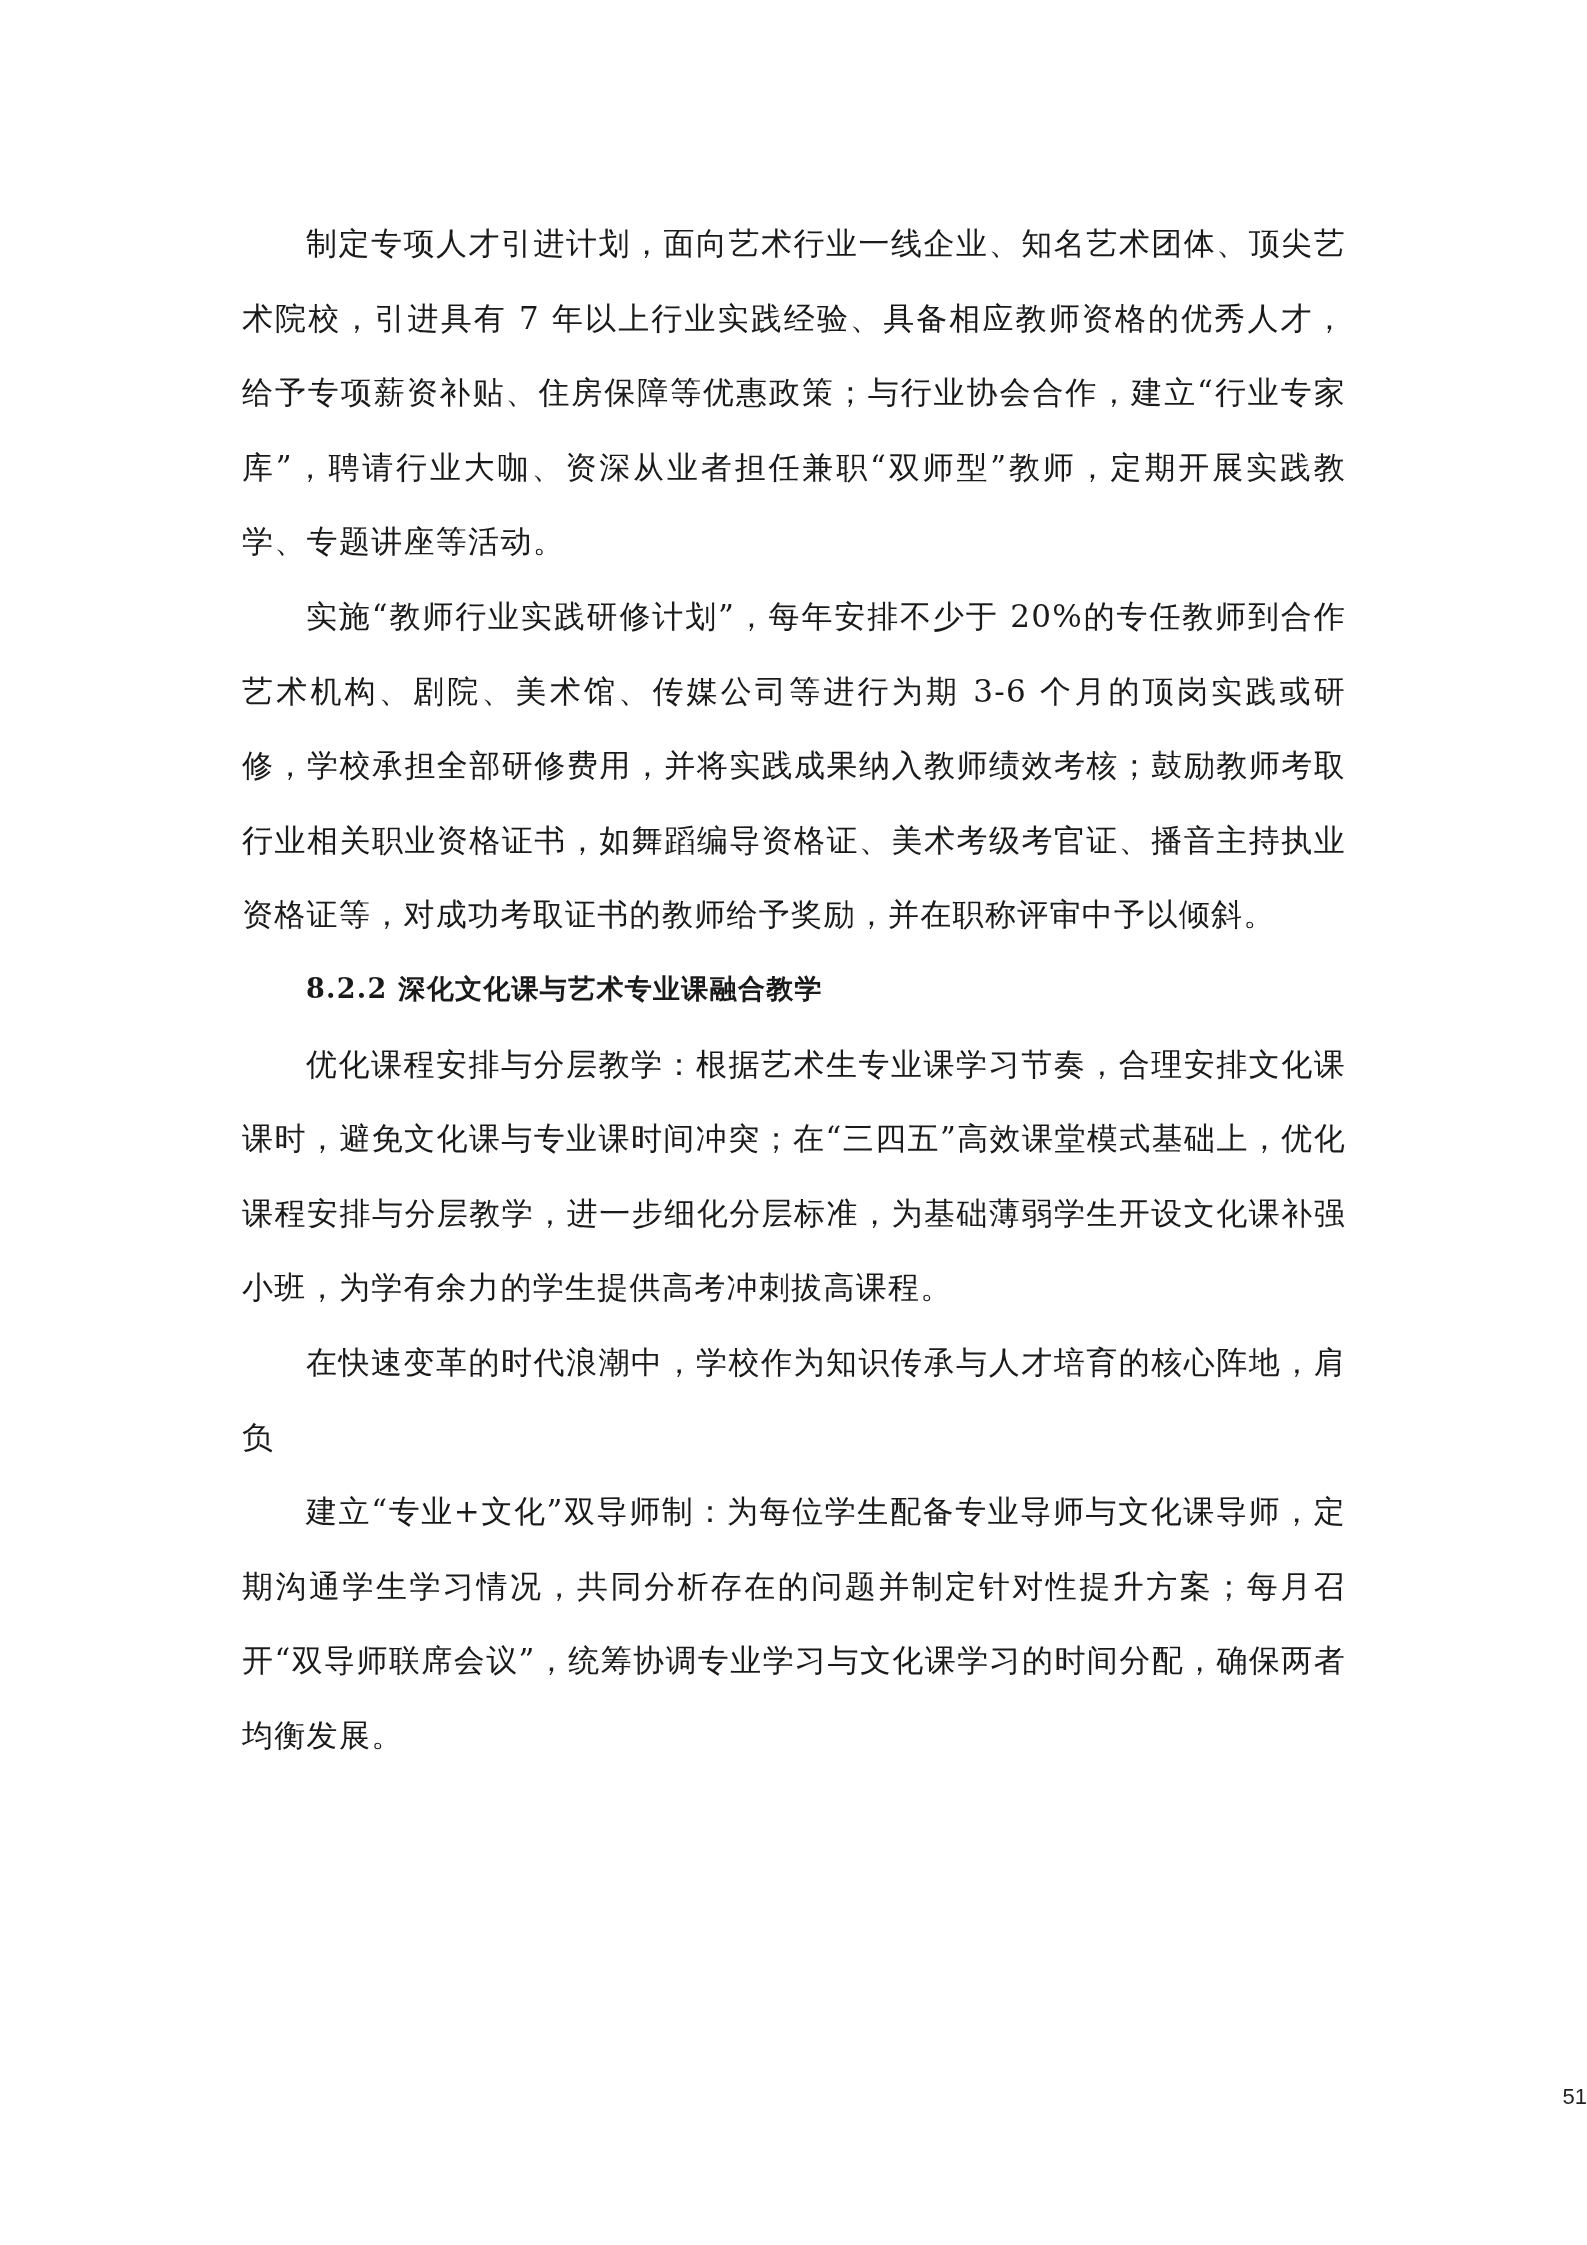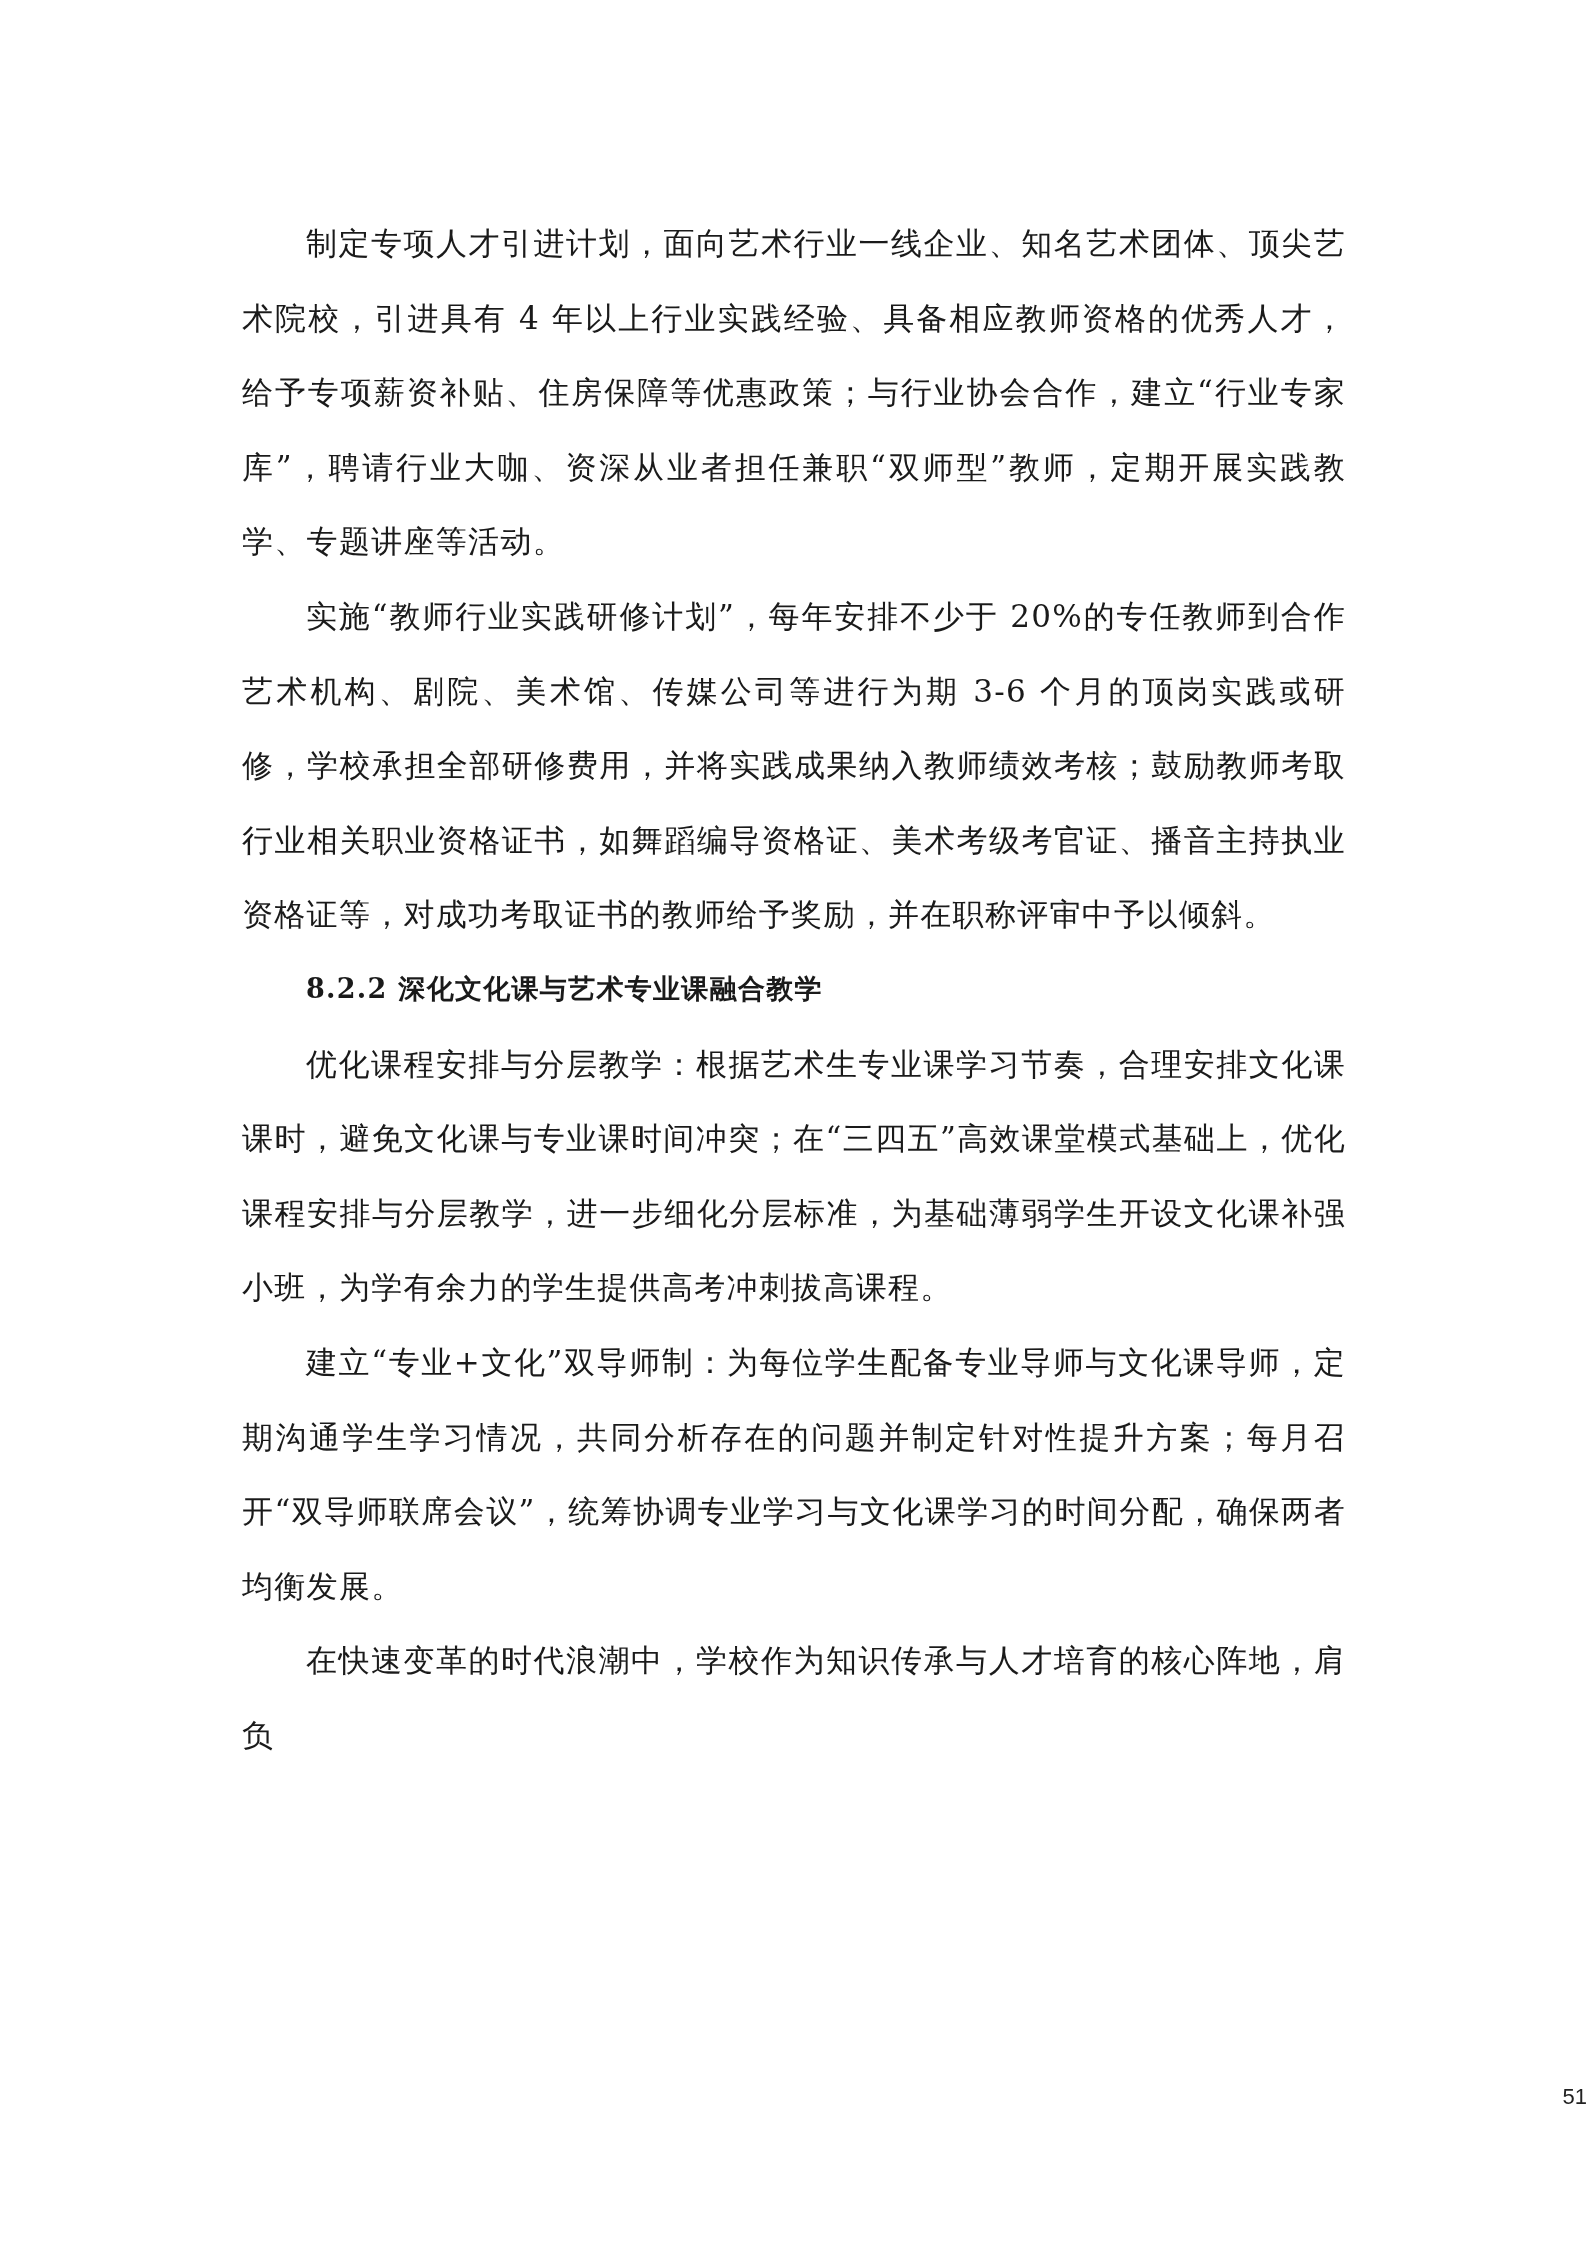--- a/index.html
+++ b/index.html
@@ -34,21 +34,21 @@
     text-align: right;
     font-family: "Liberation Sans", "DejaVu Sans", sans-serif;
     font-size: 22px; color: #222222;
   }
 </style>
 </head>
 <body>
 
 <div class="page">
   <div class="text-block">
-    <p class="para">制定专项人才引进计划，面向艺术行业一线企业、知名艺术团体、顶尖艺术院校，引进具有 4 年以上行业实践经验、具备相应教师资格的优秀人才，给予专项薪资补贴、住房保障等优惠政策；与行业协会合作，建立“行业专家库”，聘请行业大咖、资深从业者担任兼职“双师型”教师，定期开展实践教学、专题讲座等活动。</p>
+    <p class="para">制定专项人才引进计划，面向艺术行业一线企业、知名艺术团体、顶尖艺术院校，引进具有 7 年以上行业实践经验、具备相应教师资格的优秀人才，给予专项薪资补贴、住房保障等优惠政策；与行业协会合作，建立“行业专家库”，聘请行业大咖、资深从业者担任兼职“双师型”教师，定期开展实践教学、专题讲座等活动。</p>
     <p class="para">实施“教师行业实践研修计划”，每年安排不少于 20%的专任教师到合作艺术机构、剧院、美术馆、传媒公司等进行为期 3-6 个月的顶岗实践或研修，学校承担全部研修费用，并将实践成果纳入教师绩效考核；鼓励教师考取行业相关职业资格证书，如舞蹈编导资格证、美术考级考官证、播音主持执业资格证等，对成功考取证书的教师给予奖励，并在职称评审中予以倾斜。</p>
     <p class="heading">8.2.2 深化文化课与艺术专业课融合教学</p>
     <p class="para">优化课程安排与分层教学：根据艺术生专业课学习节奏，合理安排文化课课时，避免文化课与专业课时间冲突；在“三四五”高效课堂模式基础上，优化课程安排与分层教学，进一步细化分层标准，为基础薄弱学生开设文化课补强小班，为学有余力的学生提供高考冲刺拔高课程。</p>
+    <p class="para">在快速变革的时代浪潮中，学校作为知识传承与人才培育的核心阵地，肩负</p>
     <p class="para">建立“专业+文化”双导师制：为每位学生配备专业导师与文化课导师，定期沟通学生学习情况，共同分析存在的问题并制定针对性提升方案；每月召开“双导师联席会议”，统筹协调专业学习与文化课学习的时间分配，确保两者均衡发展。</p>
-    <p class="para">在快速变革的时代浪潮中，学校作为知识传承与人才培育的核心阵地，肩负</p>
   </div>
   <div class="page-number">51</div>
 </div>
 
 </body></html>

